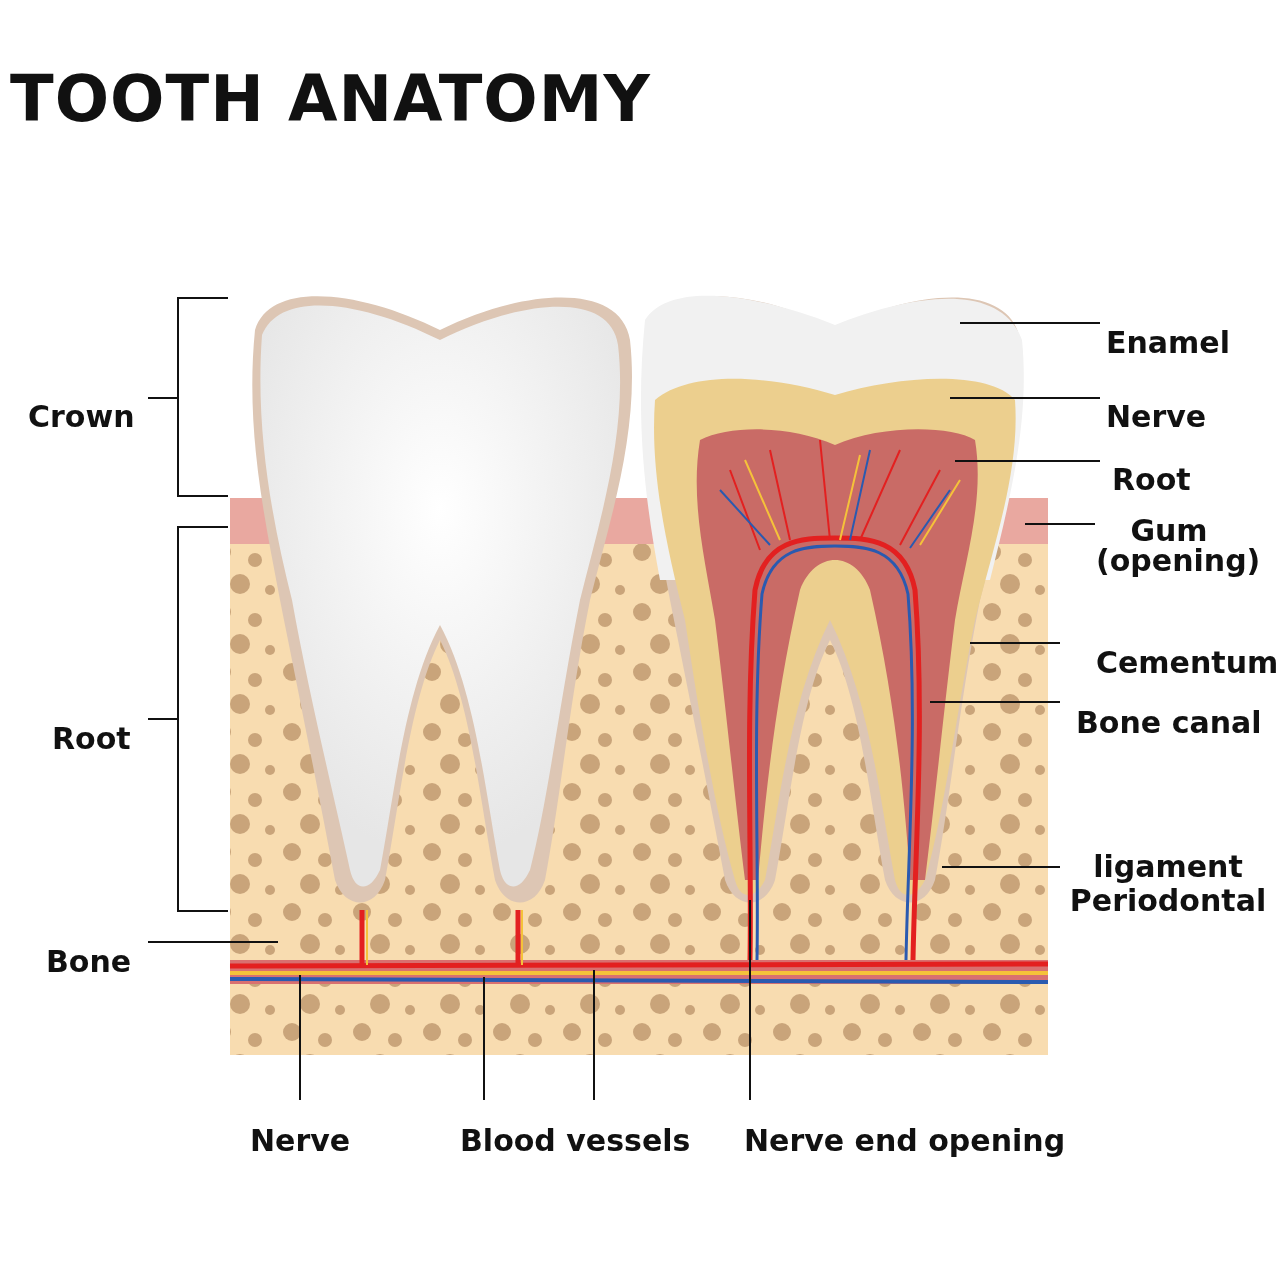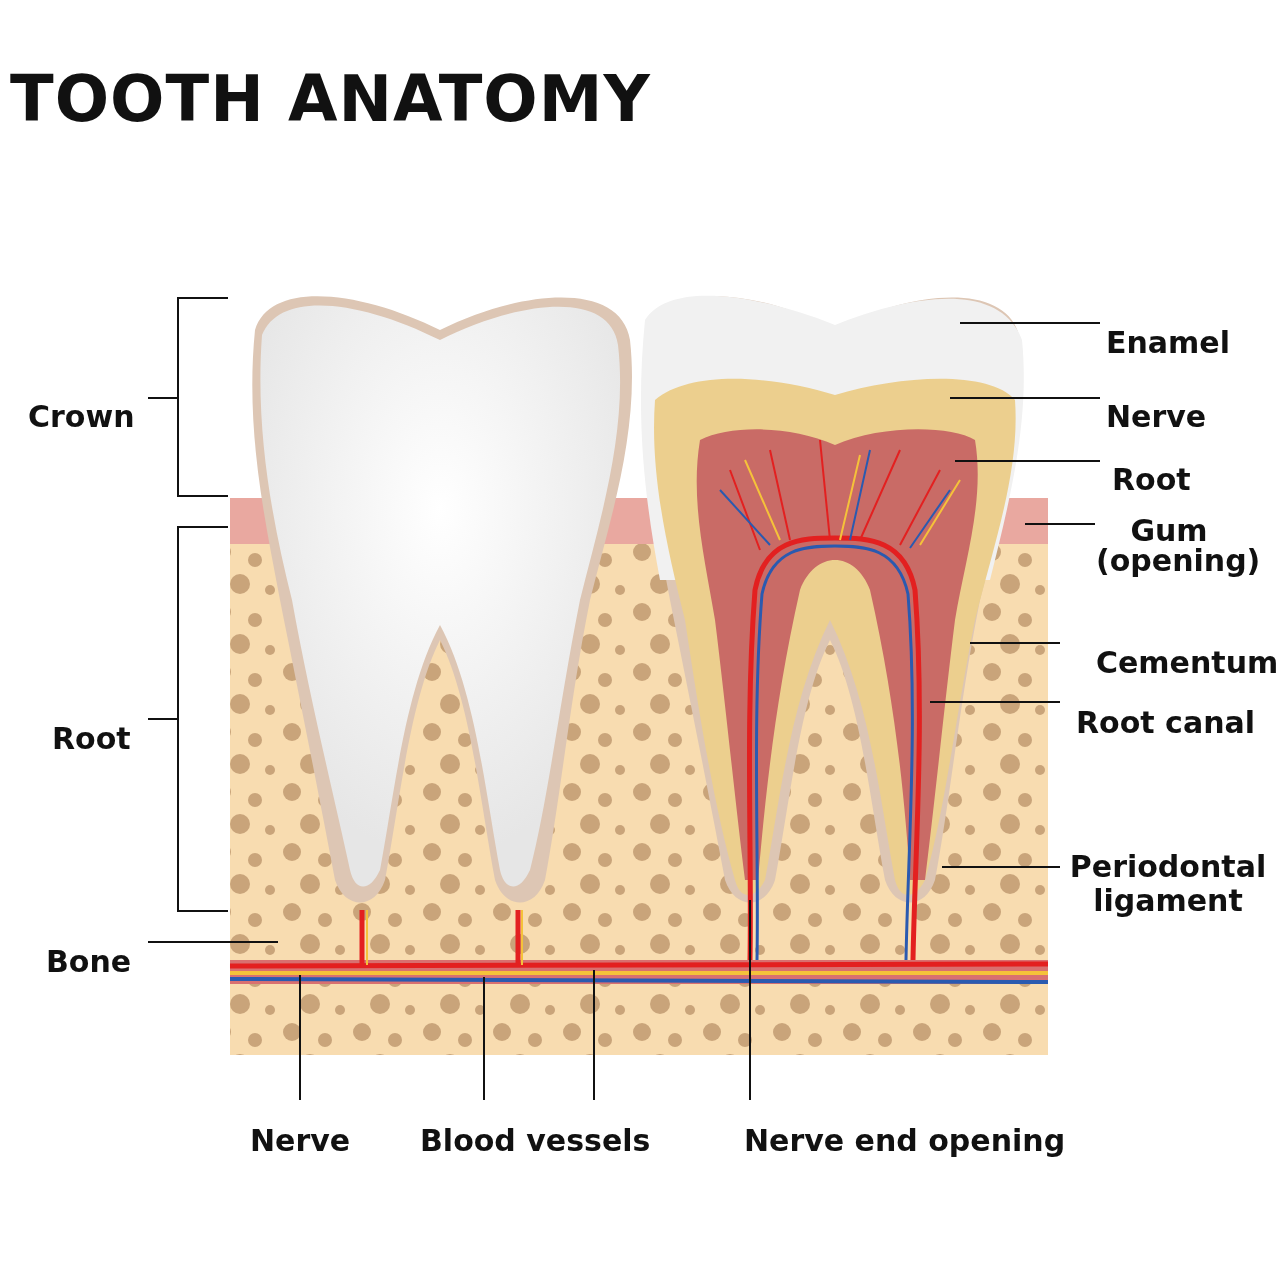--- a/index.html
+++ b/index.html
@@ -82,21 +82,21 @@
 <div class="lbl" style="left:46px;top:925px">Bone</div>
 
 <div class="lbl" style="left:1106px;top:306px">Enamel</div>
 <div class="lbl" style="left:1106px;top:380px">Nerve</div>
 <div class="lbl" style="left:1112px;top:443px">Root</div>
 <div class="lbl c" style="left:1096px;top:496px;width:146px">
   <div style="line-height:30px">Gum</div>
   <div style="line-height:30px">(opening)</div>
 </div>
 <div class="lbl" style="left:1096px;top:626px">Cementum</div>
-<div class="lbl" style="left:1076px;top:686px">Root canal</div>
+<div class="lbl" style="left:1076px;top:686px">Bone canal</div>
 <div class="lbl c" style="left:1068px;top:830px;width:200px">
+  <div>ligament</div>
   <div>Periodontal</div>
-  <div>ligament</div>
 </div>
 
 <div class="lbl" style="left:250px;top:1104px">Nerve</div>
-<div class="lbl" style="left:420px;top:1104px">Blood vessels</div>
+<div class="lbl" style="left:460px;top:1104px">Blood vessels</div>
 <div class="lbl" style="left:744px;top:1104px">Nerve end opening</div>
 
 </body></html>

